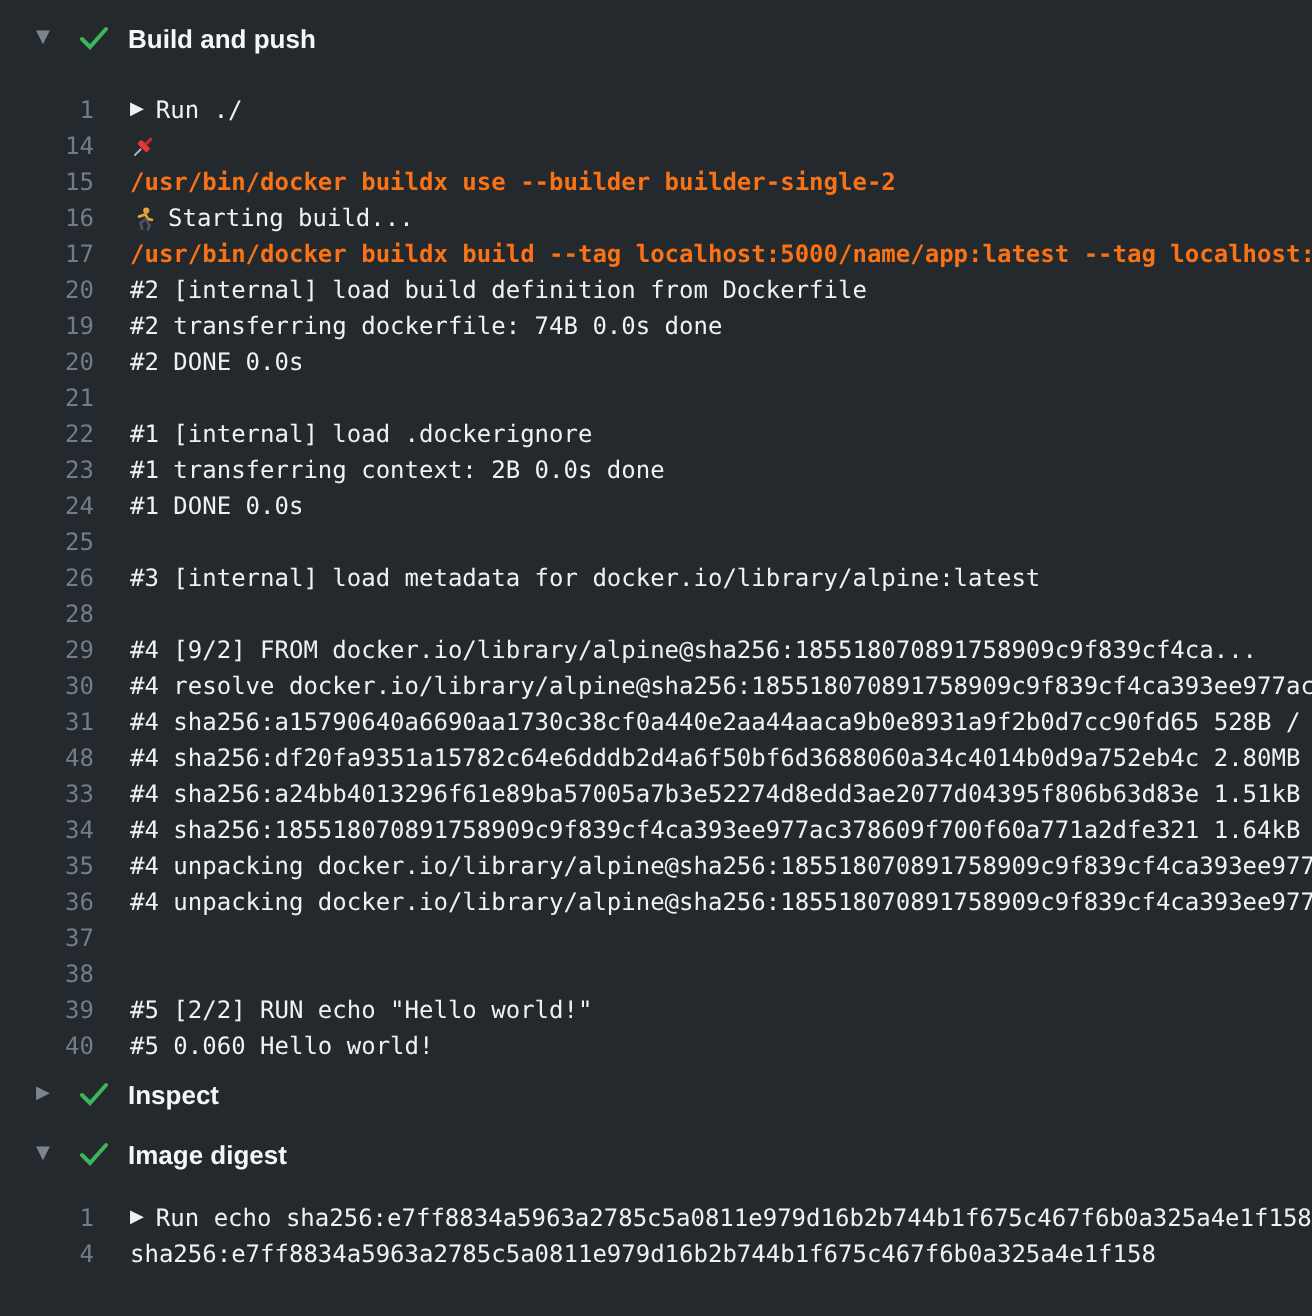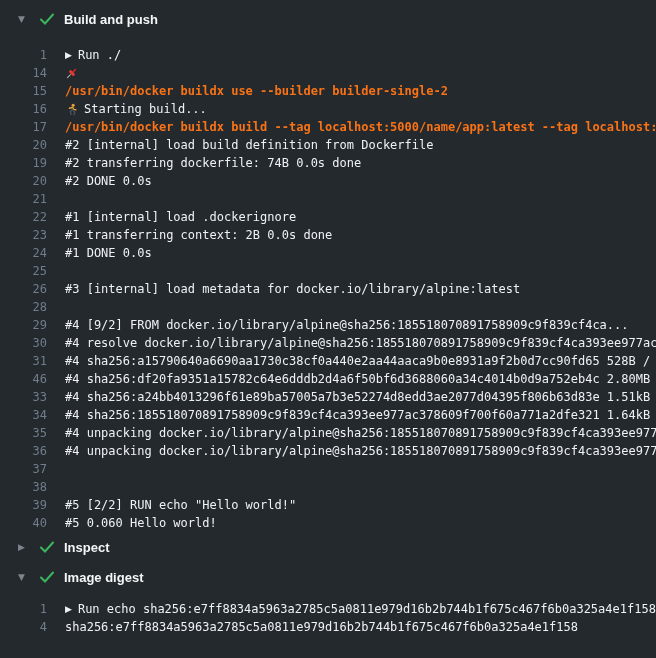--- a/index.html
+++ b/index.html
@@ -83,21 +83,21 @@
       <div class="log-line"><span class="line-num">21</span><span class="line-text"><span></span></span></div>
       <div class="log-line"><span class="line-num">22</span><span class="line-text"><span>#1 [internal] load .dockerignore</span></span></div>
       <div class="log-line"><span class="line-num">23</span><span class="line-text"><span>#1 transferring context: 2B 0.0s done</span></span></div>
       <div class="log-line"><span class="line-num">24</span><span class="line-text"><span>#1 DONE 0.0s</span></span></div>
       <div class="log-line"><span class="line-num">25</span><span class="line-text"><span></span></span></div>
       <div class="log-line"><span class="line-num">26</span><span class="line-text"><span>#3 [internal] load metadata for docker.io/library/alpine:latest</span></span></div>
       <div class="log-line"><span class="line-num">28</span><span class="line-text"><span></span></span></div>
       <div class="log-line"><span class="line-num">29</span><span class="line-text"><span>#4 [9/2] FROM docker.io/library/alpine@sha256:185518070891758909c9f839cf4ca...</span></span></div>
       <div class="log-line"><span class="line-num">30</span><span class="line-text"><span>#4 resolve docker.io/library/alpine@sha256:185518070891758909c9f839cf4ca393ee977ac3</span></span></div>
       <div class="log-line"><span class="line-num">31</span><span class="line-text"><span>#4 sha256:a15790640a6690aa1730c38cf0a440e2aa44aaca9b0e8931a9f2b0d7cc90fd65 528B / 5</span></span></div>
-      <div class="log-line"><span class="line-num">46</span><span class="line-text"><span>#4 sha256:df20fa9351a15782c64e6dddb2d4a6f50bf6d3688060a34c4014b0d9a752eb4c 2.80MB /</span></span></div>
+      <div class="log-line"><span class="line-num">48</span><span class="line-text"><span>#4 sha256:df20fa9351a15782c64e6dddb2d4a6f50bf6d3688060a34c4014b0d9a752eb4c 2.80MB /</span></span></div>
       <div class="log-line"><span class="line-num">33</span><span class="line-text"><span>#4 sha256:a24bb4013296f61e89ba57005a7b3e52274d8edd3ae2077d04395f806b63d83e 1.51kB /</span></span></div>
       <div class="log-line"><span class="line-num">34</span><span class="line-text"><span>#4 sha256:185518070891758909c9f839cf4ca393ee977ac378609f700f60a771a2dfe321 1.64kB /</span></span></div>
       <div class="log-line"><span class="line-num">35</span><span class="line-text"><span>#4 unpacking docker.io/library/alpine@sha256:185518070891758909c9f839cf4ca393ee977a</span></span></div>
       <div class="log-line"><span class="line-num">36</span><span class="line-text"><span>#4 unpacking docker.io/library/alpine@sha256:185518070891758909c9f839cf4ca393ee977a</span></span></div>
       <div class="log-line"><span class="line-num">37</span></div>
       <div class="log-line"><span class="line-num">38</span><span class="line-text"><span></span></span></div>
       <div class="log-line"><span class="line-num">39</span><span class="line-text"><span>#5 [2/2] RUN echo "Hello world!"</span></span></div>
       <div class="log-line"><span class="line-num">40</span><span class="line-text"><span>#5 0.060 Hello world!</span></span></div>
     </div>
     <div class="section-header">

